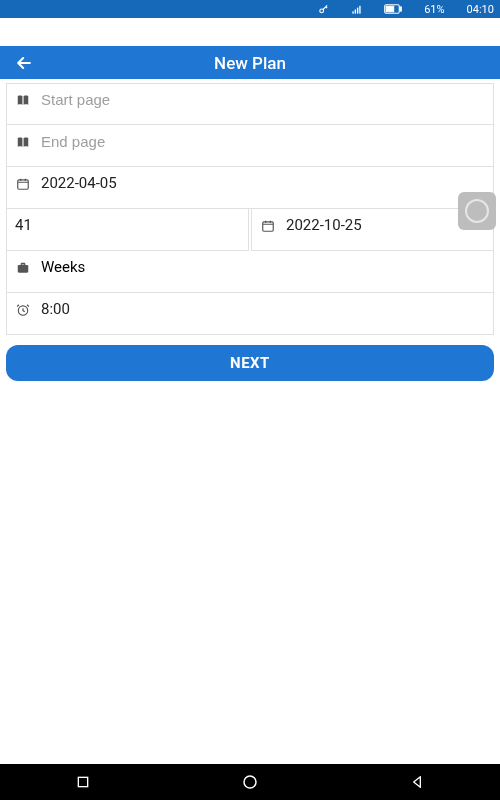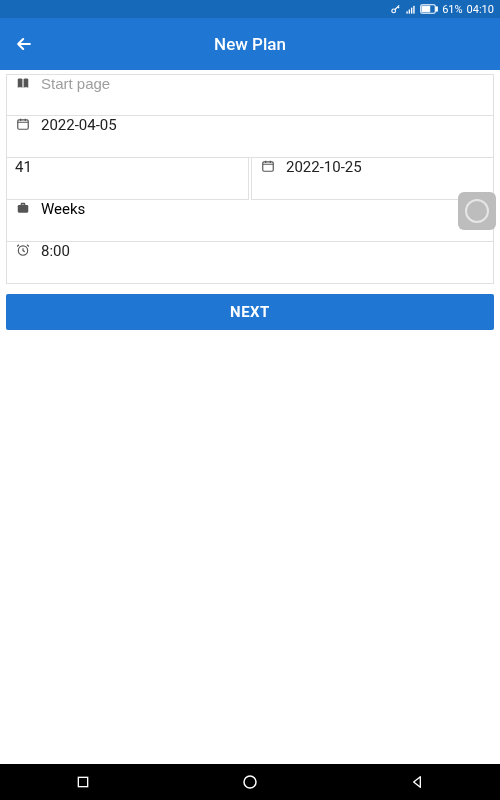--- a/index.html
+++ b/index.html
@@ -1,34 +1,34 @@
 <!DOCTYPE html>
 <html><head>
 <meta charset="utf-8">
 <style>
   * { margin: 0; padding: 0; box-sizing: border-box; }
   html, body { width: 500px; height: 800px; font-family: -apple-system, Roboto, sans-serif; background: #fff; overflow: hidden; }
-  .status-bar { height: 18px; background: #1668b9; color: #fff; display: flex; justify-content: flex-end; align-items: center; font-size: 11px; padding: 0 6px; gap: 4px; }
+  .status-bar { height: 18px; background: #1668b9; color: #fff; display: flex; justify-content: flex-end; align-items: center; font-size: 11px; padding: 0 6px; gap: 22px; }
   .status-bar .icon { display: inline-flex; align-items: center; }
-  .app-bar { height: 52px; background: #1f76d3; display: flex; align-items: center; padding: 0 12px; color: #fff; position: relative; }
+  .app-bar { height: 33px; background: #1f76d3; display: flex; align-items: center; padding: 0 12px; color: #fff; position: relative; margin-top: 28px; }
   .app-bar .back { width: 24px; height: 24px; display: flex; align-items: center; justify-content: center; }
   .app-bar .title { position: absolute; left: 50%; transform: translateX(-50%); font-size: 17px; font-weight: 500; }
   .form { padding: 4px 6px 0 6px; }
-  .field { height: 42px; border: 1px solid #e0e0e0; border-top: none; background: #fff; display: flex; align-items: flex-start; padding: 0 8px; font-size: 15px; color: #222; }
+  .field { height: 42px; border: 1px solid #e0e0e0; border-top: none; background: #fff; display: flex; align-items: flex-end; padding: 16px 8px; font-size: 15px; color: #222; }
   .field:first-child { border-top: 1px solid #e0e0e0; }
   .row-split .field:first-child { border-top: none; }
   .field .field-icon { width: 16px; height: 16px; margin-right: 10px; color: #555; display: inline-flex; align-items: center; justify-content: center; flex-shrink: 0; }
   .field input { border: none; outline: none; font-size: 15px; flex: 1; background: transparent; color: #222; }
   .field input::placeholder { color: #9e9e9e; }
   .field .placeholder-text { color: #000000; }
   .row-split { display: flex; gap: 2px; }
   .row-split .field { border: 1px solid #e0e0e0; border-top: none; }
   .row-split .field.left { flex: 1; }
   .row-split .field.right { flex: 1; }
-  .next-btn { margin: 10px 6px 0 6px; height: 36px; background: #1f76d3; color: #fff; font-weight: 700; font-size: 15px; display: flex; align-items: center; justify-content: center; border-radius: 2px; letter-spacing: 0.5px; }
+  .next-btn { margin: 10px 6px 0 6px; height: 36px; background: #1f76d3; color: #fff; font-weight: 700; font-size: 15px; display: flex; align-items: center; justify-content: center; border-radius: 12px; letter-spacing: 0.5px; }
   .floating-circle { position: absolute; right: 4px; top: 192px; width: 38px; height: 38px; background: #bdbdbd; border-radius: 6px; display: flex; align-items: center; justify-content: center; }
   .floating-circle .inner { width: 24px; height: 24px; border: 2.5px solid #e6e6e6; border-radius: 50%; }
   .nav-bar { position: absolute; bottom: 0; left: 0; width: 100%; height: 36px; background: #000; display: flex; align-items: center; justify-content: space-around; }
   .nav-bar .nav-icon { width: 20px; height: 20px; color: #fff; display: flex; align-items: center; justify-content: center; }
   svg { display: block; }
 </style>
 </head>
 <body>
 
 <div class="status-bar">
@@ -70,20 +70,28 @@
 
   <div class="field">
     <span class="field-icon">
       <svg width="14" height="14" viewBox="0 0 24 24" fill="currentColor">
           <path d="M3 5 C3 5 6 3 11 5 L11 20 C6 18 3 20 3 20 Z M13 5 C18 3 21 5 21 5 L21 20 C21 20 18 18 13 20 Z"></path>
         </svg>
     </span>
     <input placeholder="Start page" style="">
   </div>
 
+  <div class="field">
+    <span class="field-icon">
+      <svg width="14" height="14" viewBox="0 0 24 24" fill="currentColor">
+          <path d="M3 5 C3 5 6 3 11 5 L11 20 C6 18 3 20 3 20 Z M13 5 C18 3 21 5 21 5 L21 20 C21 20 18 18 13 20 Z"></path>
+        </svg>
+    </span>
+    <input placeholder="End page" style="">
+  </div>
 
   <div class="field">
     <span class="field-icon">
       <svg width="14" height="14" viewBox="0 0 24 24" fill="none" stroke="currentColor" stroke-width="2">
           <rect x="3" y="5" width="18" height="16" rx="2"></rect>
           <path d="M3 9h18 M8 3v4 M16 3v4"></path>
         </svg>
     </span>
     <span>2022-04-05</span>
   </div>

